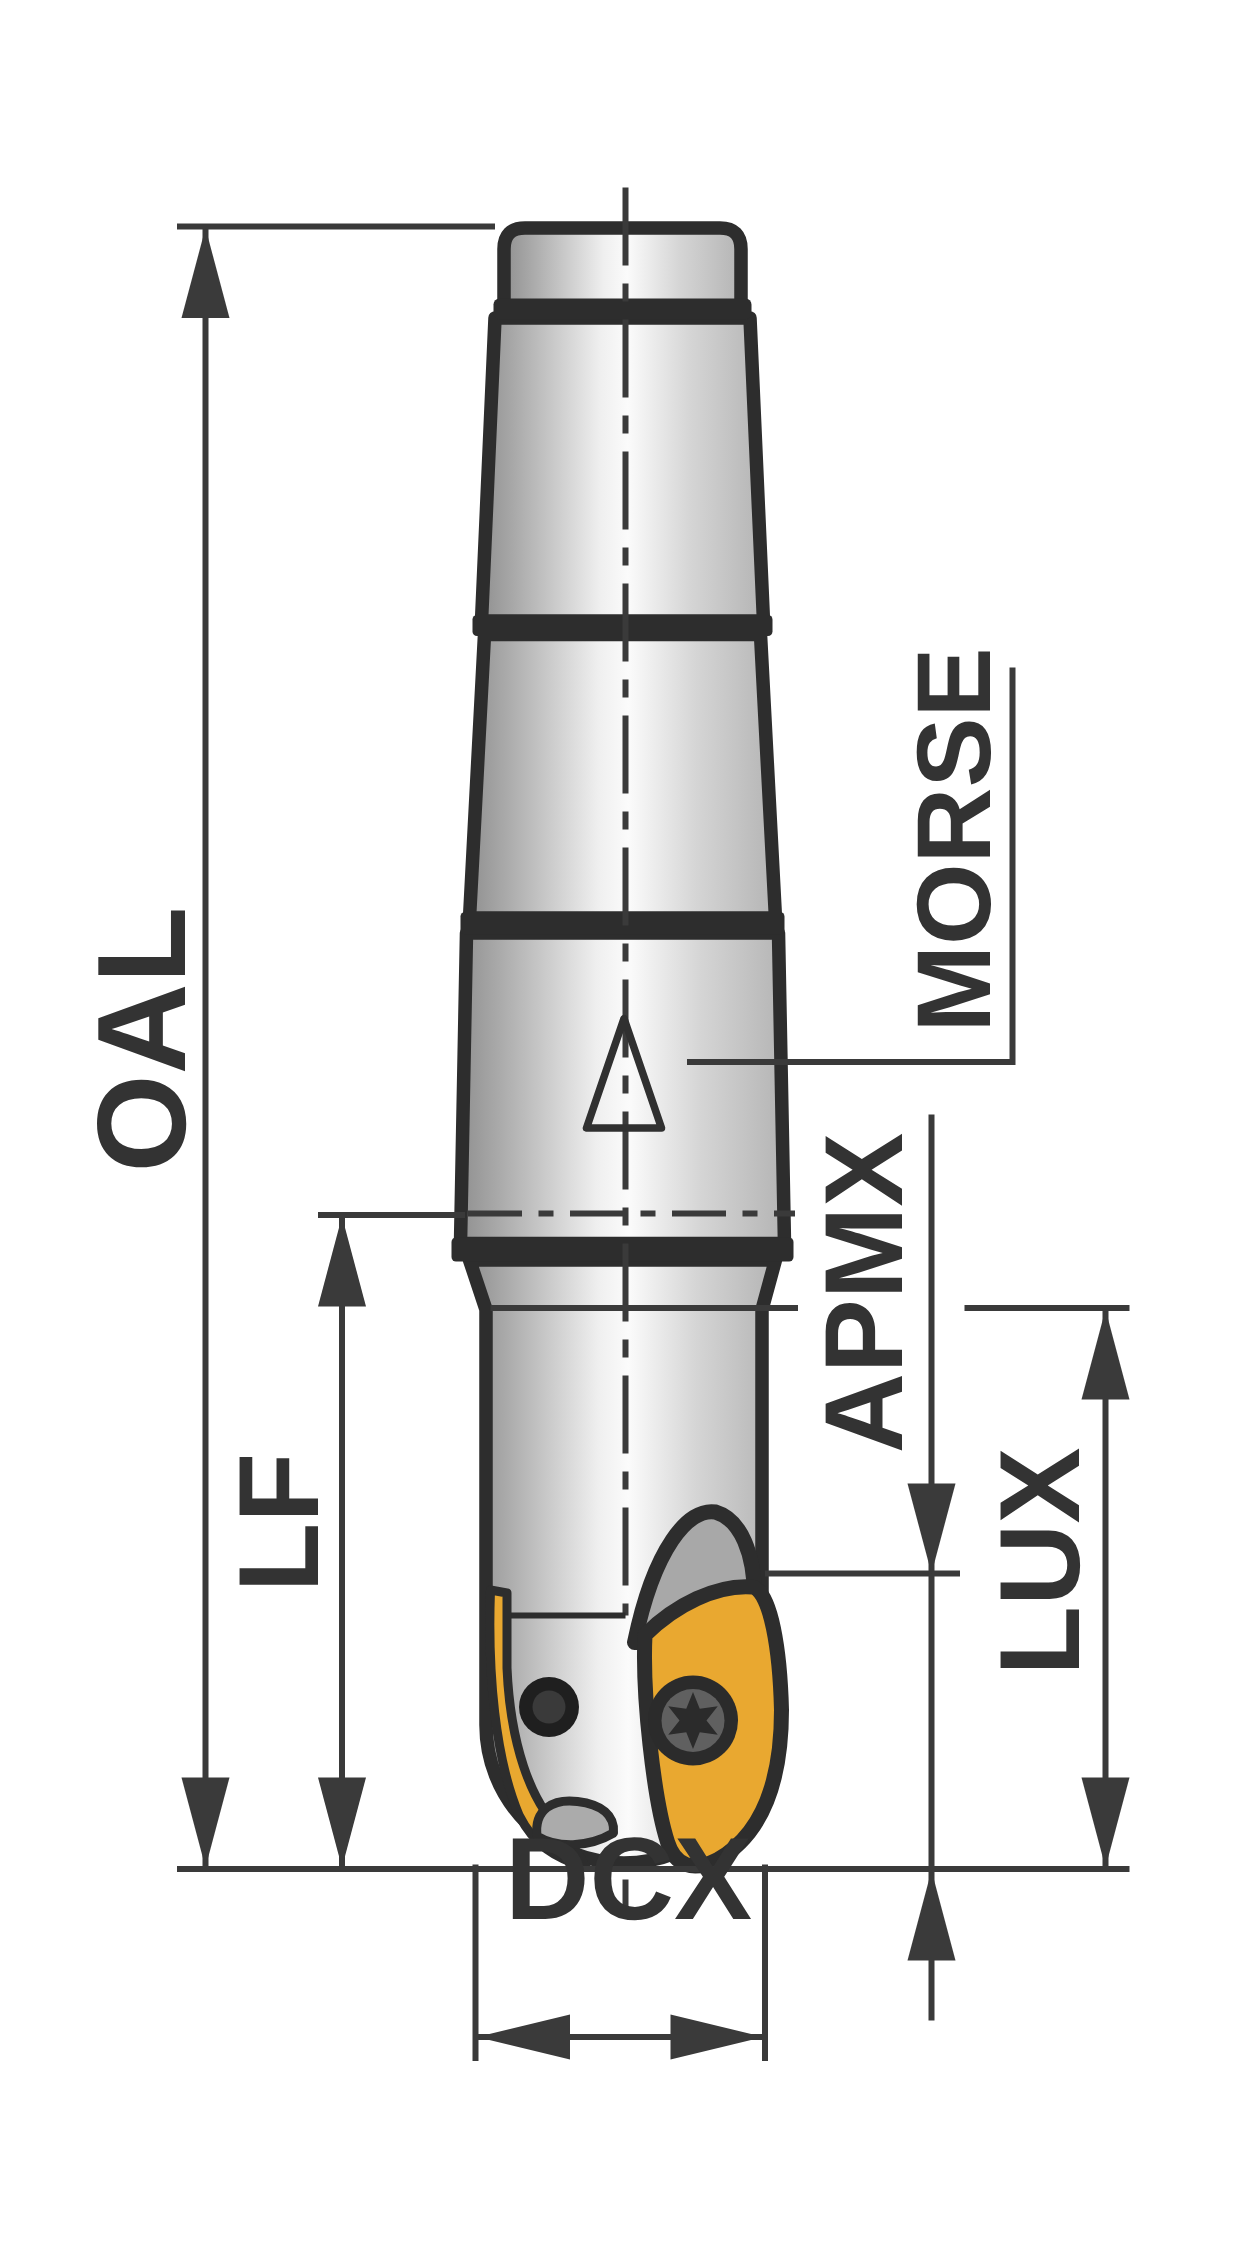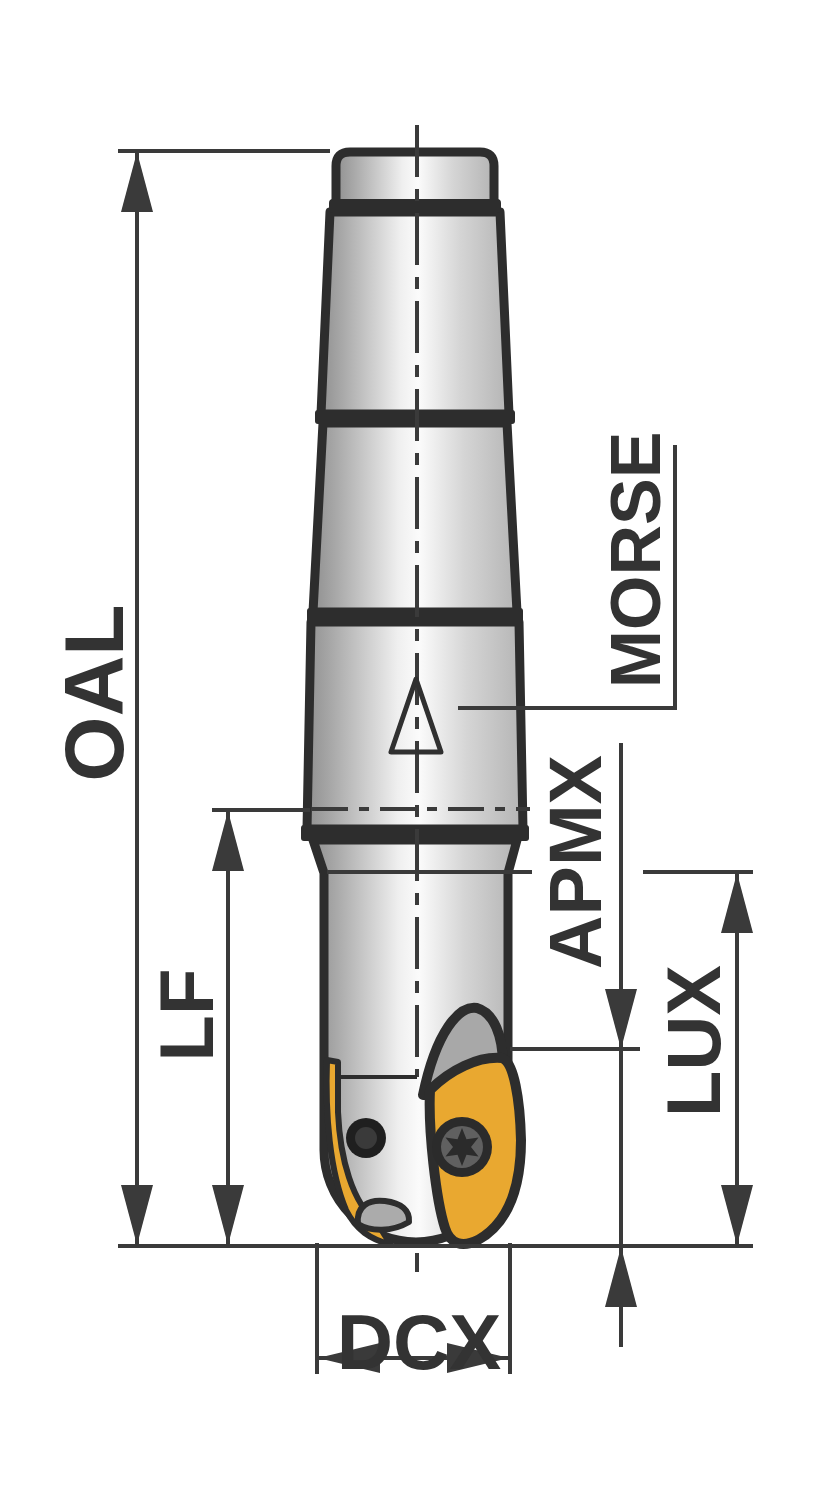--- a/index.html
+++ b/index.html
@@ -18,21 +18,21 @@
     line-height:1;
     white-space:nowrap;
     transform:translate(-50%,-50%) rotate(-90deg);
   }
   .dim-label.horiz{transform:translate(-50%,-50%);}
   .lbl-oal  {left:94px;  top:693px;  font-size:84px;}
   .lbl-lf   {left:187px; top:1015px; font-size:76px;}
   .lbl-morse{left:636px; top:560px;  font-size:70px;}
   .lbl-apmx {left:576px; top:862px;  font-size:74px;}
   .lbl-lux  {left:694px; top:1041px; font-size:76px;}
-  .lbl-dcx  {left:419px; top:1342px; font-size:78px;}
+  .lbl-dcx  {left:419px; top:1252px; font-size:78px;}
 </style>
 </head>
 <body>
 
 <div class="stage">
 
   <svg width="822" height="1500" viewBox="0 0 822 1500">
     <defs>
       <linearGradient id="gMetal" x1="0" y1="0" x2="1" y2="0">
         <stop offset="0" stop-color="#909090"></stop>

